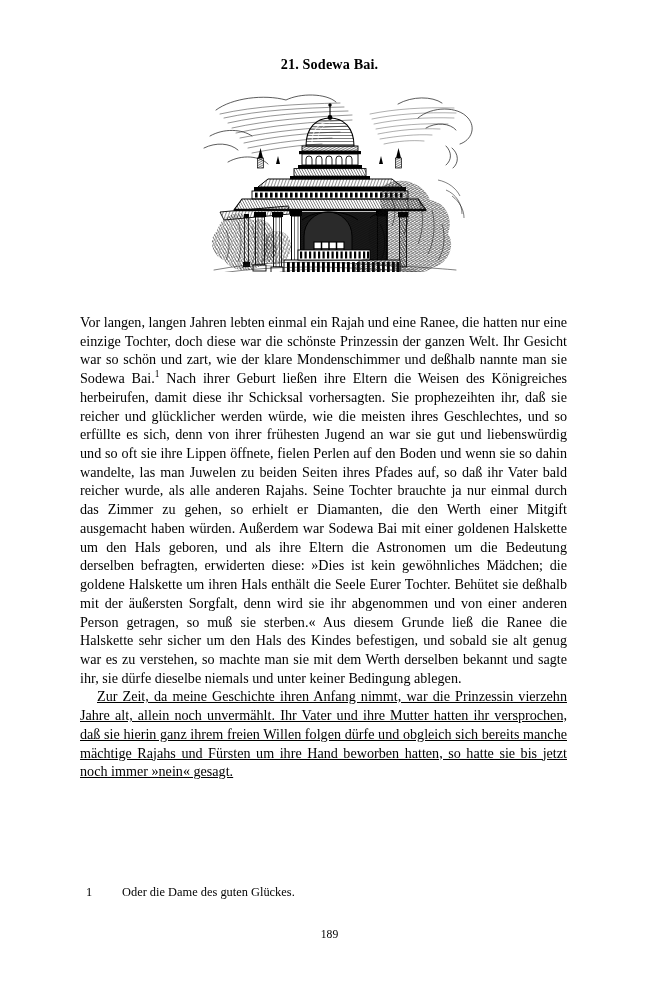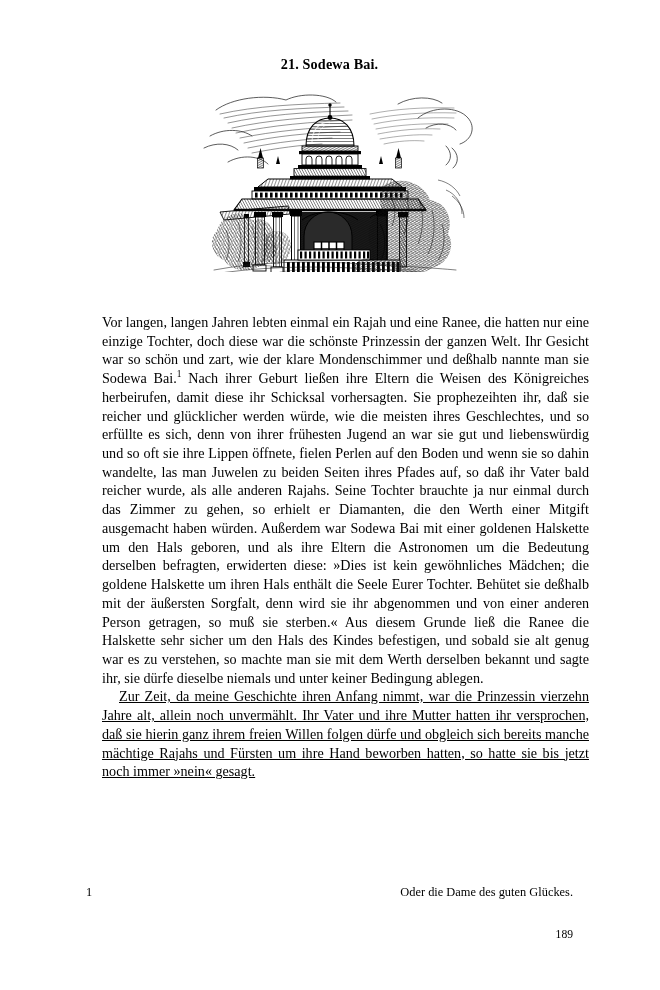--- a/index.html
+++ b/index.html
@@ -46,21 +46,21 @@
     align-items: flex-end;
     justify-content: center;
   }
   .illustration {
     display: block;
   }
 
   
   .body-text {
     position: absolute;
-    left: 102px;
+    left: 80px;
     top: 313px;
     width: 487px;
     font-size: 14.15px;
     line-height: 18.72px;
     text-align: justify;
     text-justify: inter-word;
     hyphens: none;
   }
   .body-text p {
     margin: 0;
@@ -88,30 +88,29 @@
   .footnote {
     display: flex;
     align-items: baseline;
   }
   .footnote-marker {
     width: 36px;
     flex: 0 0 36px;
   }
   .footnote-text {
     flex: 1 1 auto;
-    text-align: right;
   }
 
   
   .page-number {
     position: absolute;
     left: 86px;
     top: 928px;
     width: 487px;
-    text-align: right;
+    text-align: center;
     font-size: 11.6px;
   }
 </style>
 </head>
 <body>
 
 <div class="page">
 
   <div class="chapter-title">21. Sodewa Bai.</div>
 

